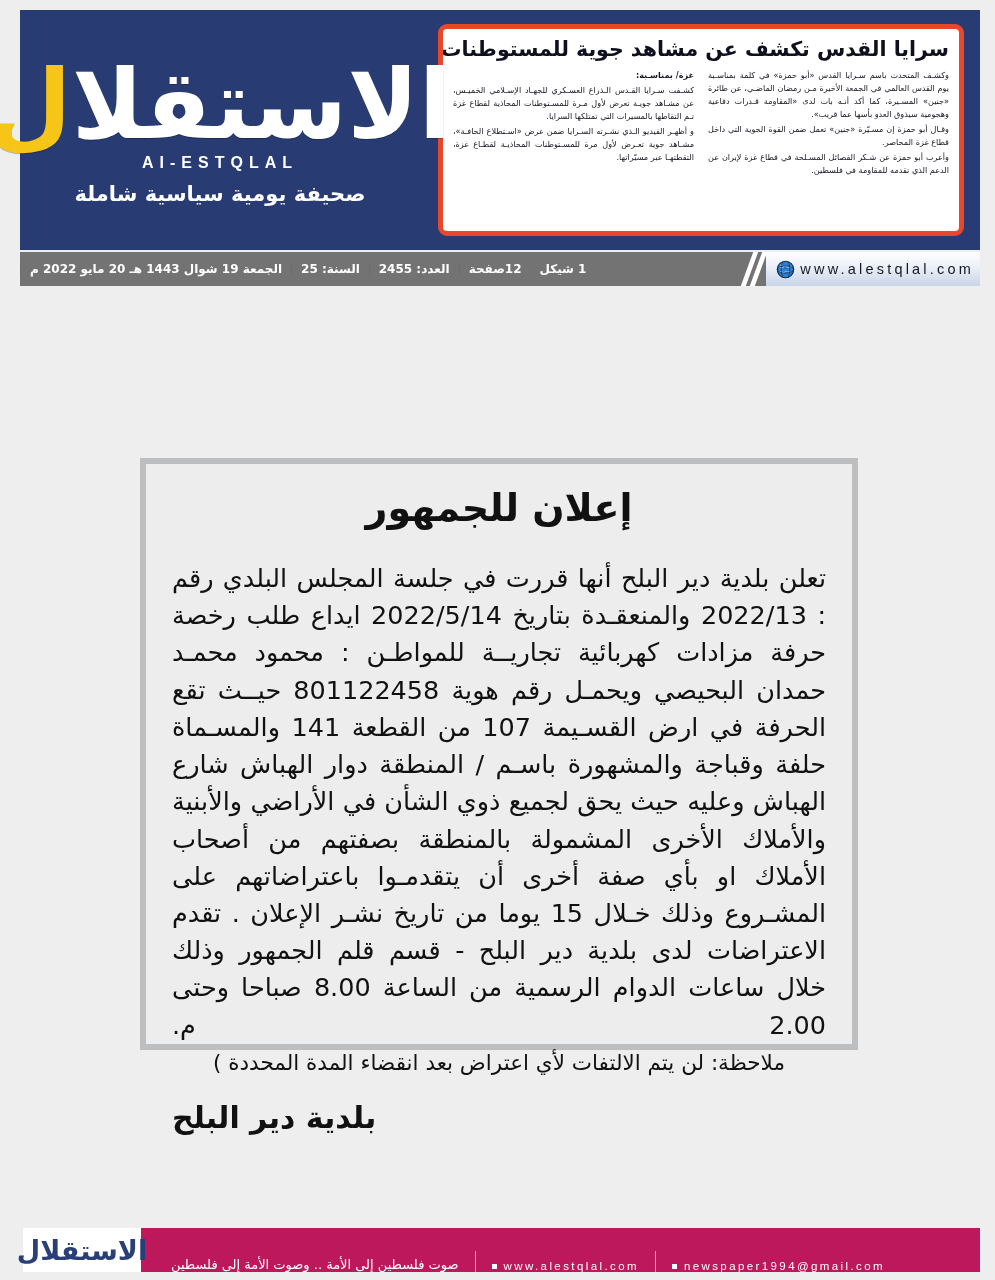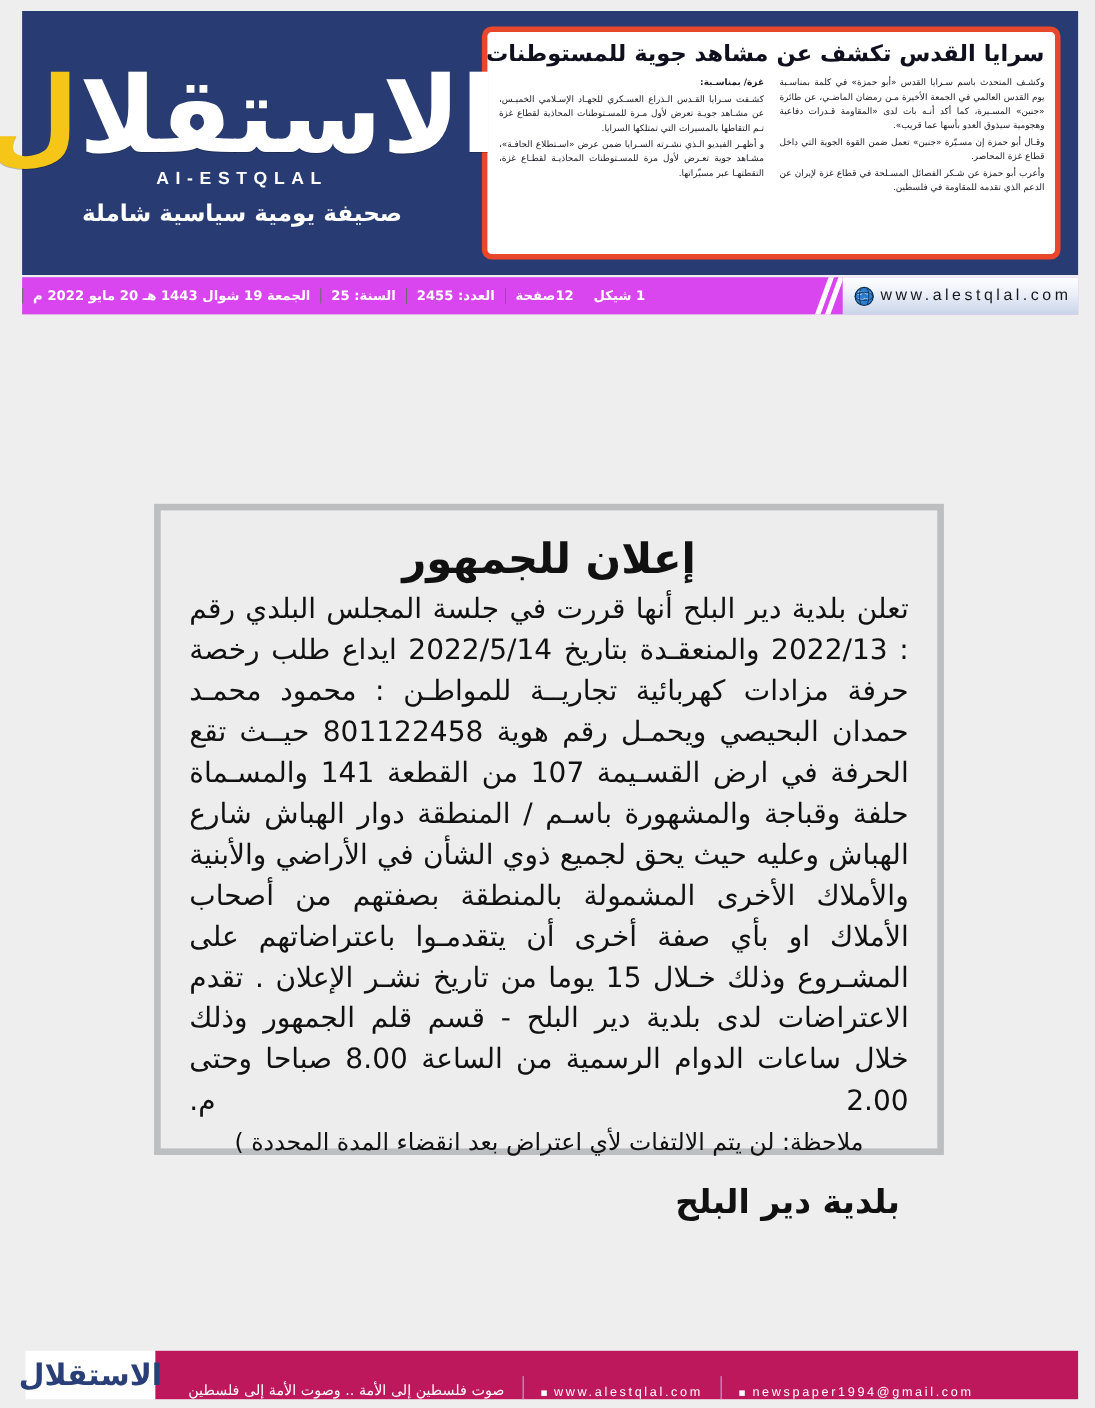--- a/index.html
+++ b/index.html
@@ -119,21 +119,21 @@
     font-weight: bold;
   }
 
   
   .infobar {
     position: absolute;
     left: 20px;
     top: 252px;
     width: 960px;
     height: 34px;
-    background: #d946ef;
+    background: #737373;
     display: flex;
     flex-direction: row-reverse;
     align-items: center;
     box-sizing: border-box;
   }
   .infobar-right {
     display: flex;
     flex-direction: row-reverse;
     align-items: center;
     direction: rtl;
@@ -213,21 +213,21 @@
     box-sizing: border-box;
     padding: 22px 26px 14px 26px;
     direction: rtl;
   }
   .announce-title {
     text-align: center;
     font-size: 38px;
     font-weight: bold;
     color: #111111;
     letter-spacing: -0.5px;
-    margin-bottom: 6px;
+    margin-bottom: 30px;
   }
   .announce-body {
     font-size: 25.5px;
     line-height: 1.46;
     color: #111111;
     text-align: justify;
     text-align-last: justify;
     font-weight: normal;
   }
   .announce-body p {
@@ -238,21 +238,21 @@
     text-align-last: center;
     font-size: 21.5px;
     margin-top: 4px;
     line-height: 1.4;
   }
   .announce-sign {
     margin-top: 22px;
     font-size: 30px;
     font-weight: bold;
     color: #111111;
-    text-align: right;
+    text-align: left;
     padding-right: 8px;
   }
 
   
   .footer {
     position: absolute;
     left: 20px;
     top: 1228px;
     width: 960px;
     height: 44px;

